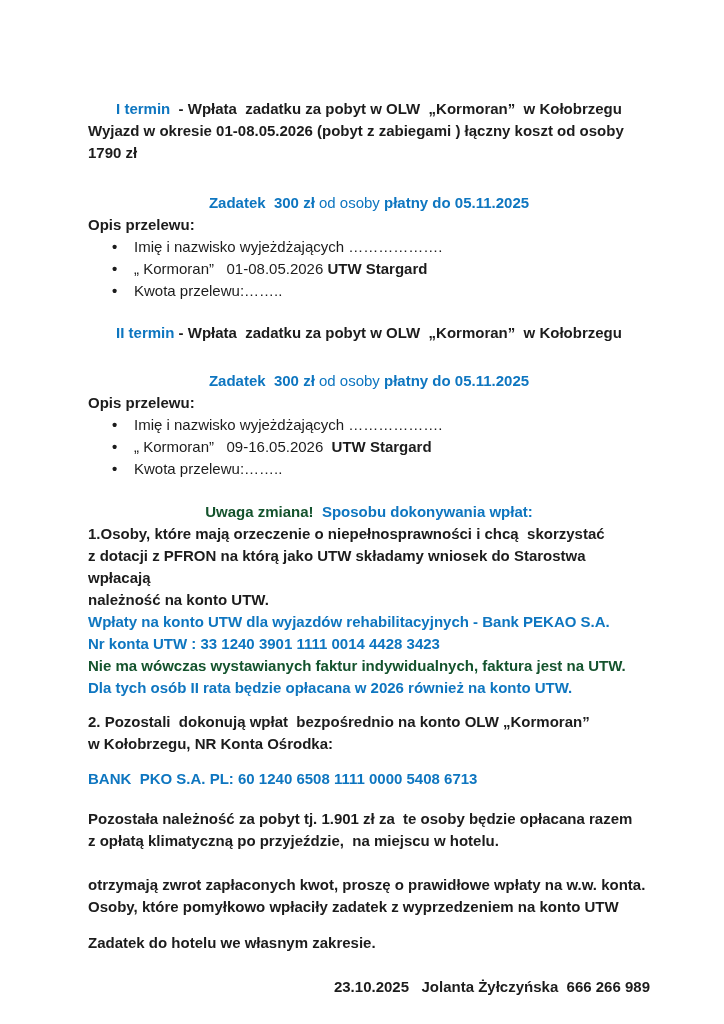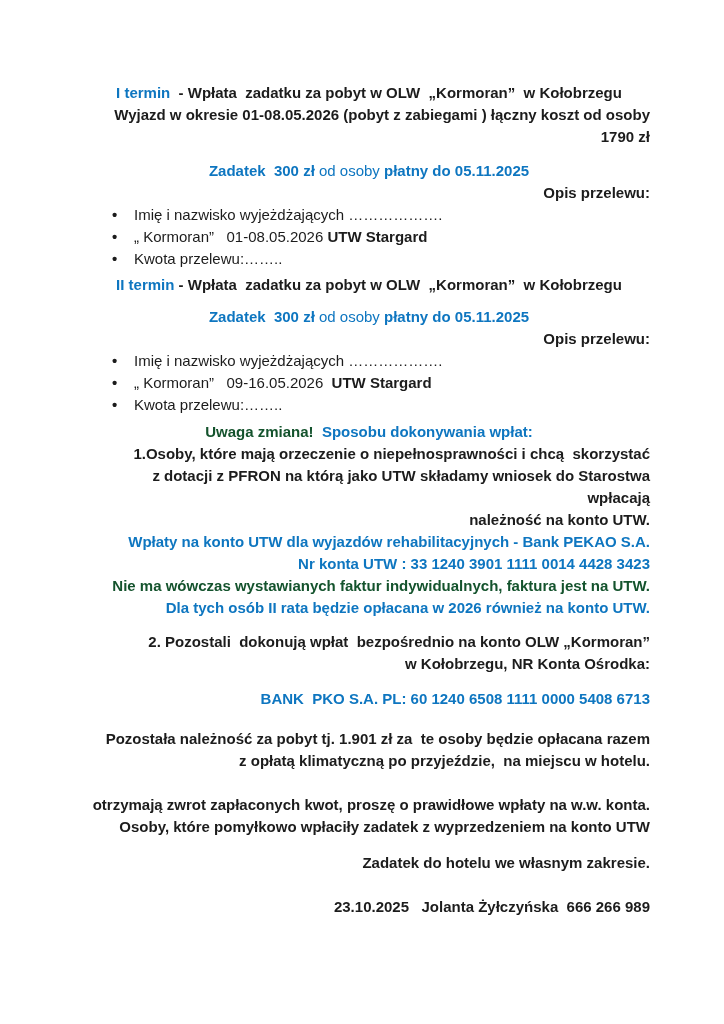--- a/index.html
+++ b/index.html
@@ -13,23 +13,23 @@
     height: 1024px;
     background: #ffffff;
     font-family: "Liberation Sans", sans-serif;
     font-size: 15px;
     line-height: 22px;
     color: #1c1c1c;
     box-sizing: border-box;
     padding: 82px 74px 0 88px;
     overflow: hidden;
   }
-  .line { white-space: pre-wrap; min-height: 22px; text-align: right; }
-  .center { text-align: center; }
-  .right { }
+  .line { white-space: pre-wrap; min-height: 22px; }
+  .center { text-align: center; margin-top: 16px; }
+  .right { text-align: right; }
   .b { font-weight: bold; }
   .reg { font-weight: normal; }
   .blue { color: #0e76c0; }
   .red  { color: #14532d; }
   .bullets { margin: 0; padding: 0; }
   .bullet-row { display: flex; white-space: pre-wrap; min-height: 22px; }
   .bullet-dot {
     width: 22px;
     margin-left: 24px;
     text-align: left;

